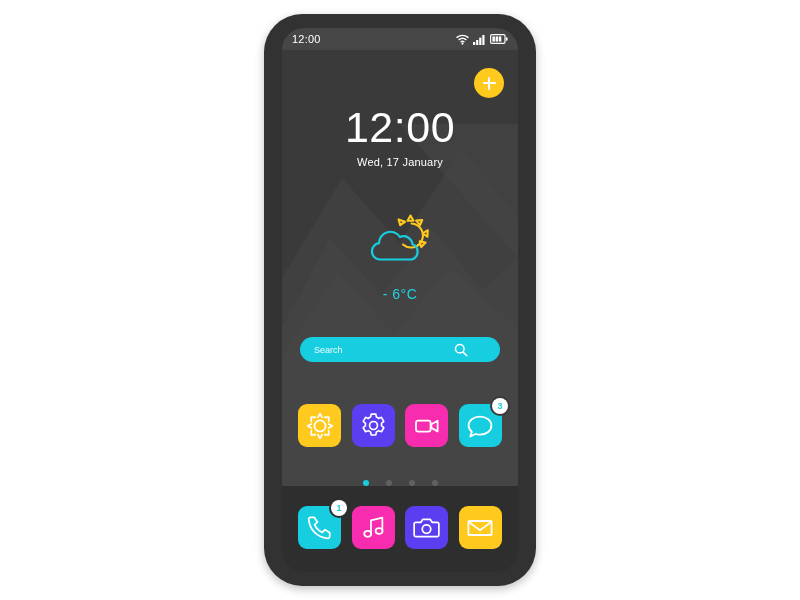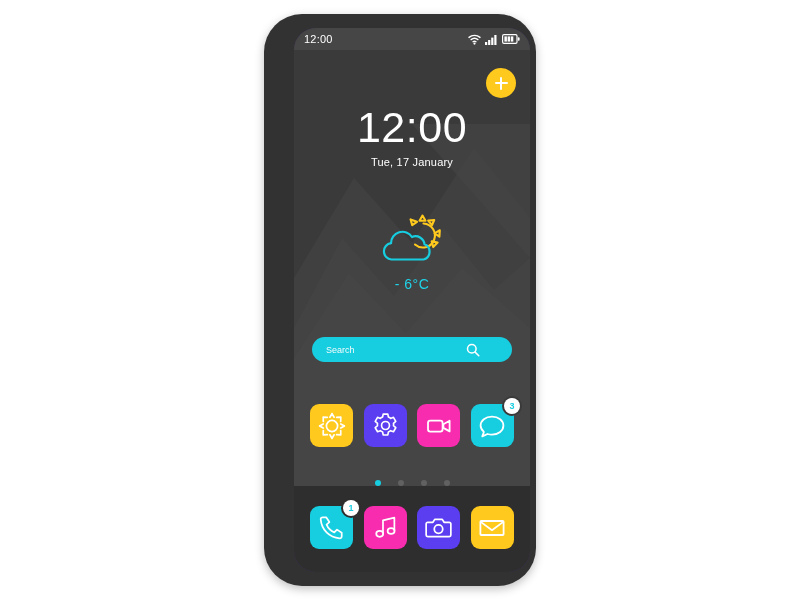--- a/index.html
+++ b/index.html
@@ -25,21 +25,21 @@
     left: 264px;
     top: 14px;
     width: 272px;
     height: 572px;
     background: #323232;
     border-radius: 38px;
     box-shadow: 0 3px 10px rgba(0,0,0,0.25);
   }
   .phone-screen {
     position: absolute;
-    left: 294px;
+    left: 282px;
     top: 28px;
     width: 236px;
     height: 544px;
     background: #4c1d95;
     border-radius: 22px;
     overflow: hidden;
   }
 
   
   .bg-art {
@@ -134,21 +134,21 @@
     text-align: center;
     z-index: 4;
   }
   .weather-icon {
     display: inline-block;
     line-height: 0;
   }
   .weather-temp {
     color: #1fd3e8;
     font-size: 14px;
-    margin-top: 6px;
+    margin-top: 16px;
     letter-spacing: 0.5px;
   }
 
   
   .search-bar {
     position: absolute;
     left: 18px;
     top: 309px;
     width: 200px;
     height: 25px;
@@ -294,21 +294,21 @@
         </svg>
       </span>
     </div>
 
     <div class="fab">
       <span class="fab-plus"></span>
     </div>
 
     <div class="clock-wrap">
       <div class="clock-time">12:00</div>
-      <div class="clock-date">Tue, 17 January</div>
+      <div class="clock-date">Wed, 17 January</div>
     </div>
 
     <div class="weather-wrap">
       <span class="weather-icon">
         <svg width="66" height="52" viewBox="0 0 66 52">
           <g stroke="#ffc91d" stroke-width="2.1" fill="none" stroke-linecap="round" stroke-linejoin="round">
             <path d="M44.5,9.5 A12,12 0 1 1 36,30.5"></path>
             <path d="M43.5,1.5 L40.5,6.8 L46.5,6.8 Z"></path>
             <path d="M55.2,6.0 L49.2,6.6 L53.0,11.2 Z"></path>
             <path d="M60.8,16.2 L55.6,19.3 L60.4,22.6 Z"></path>

